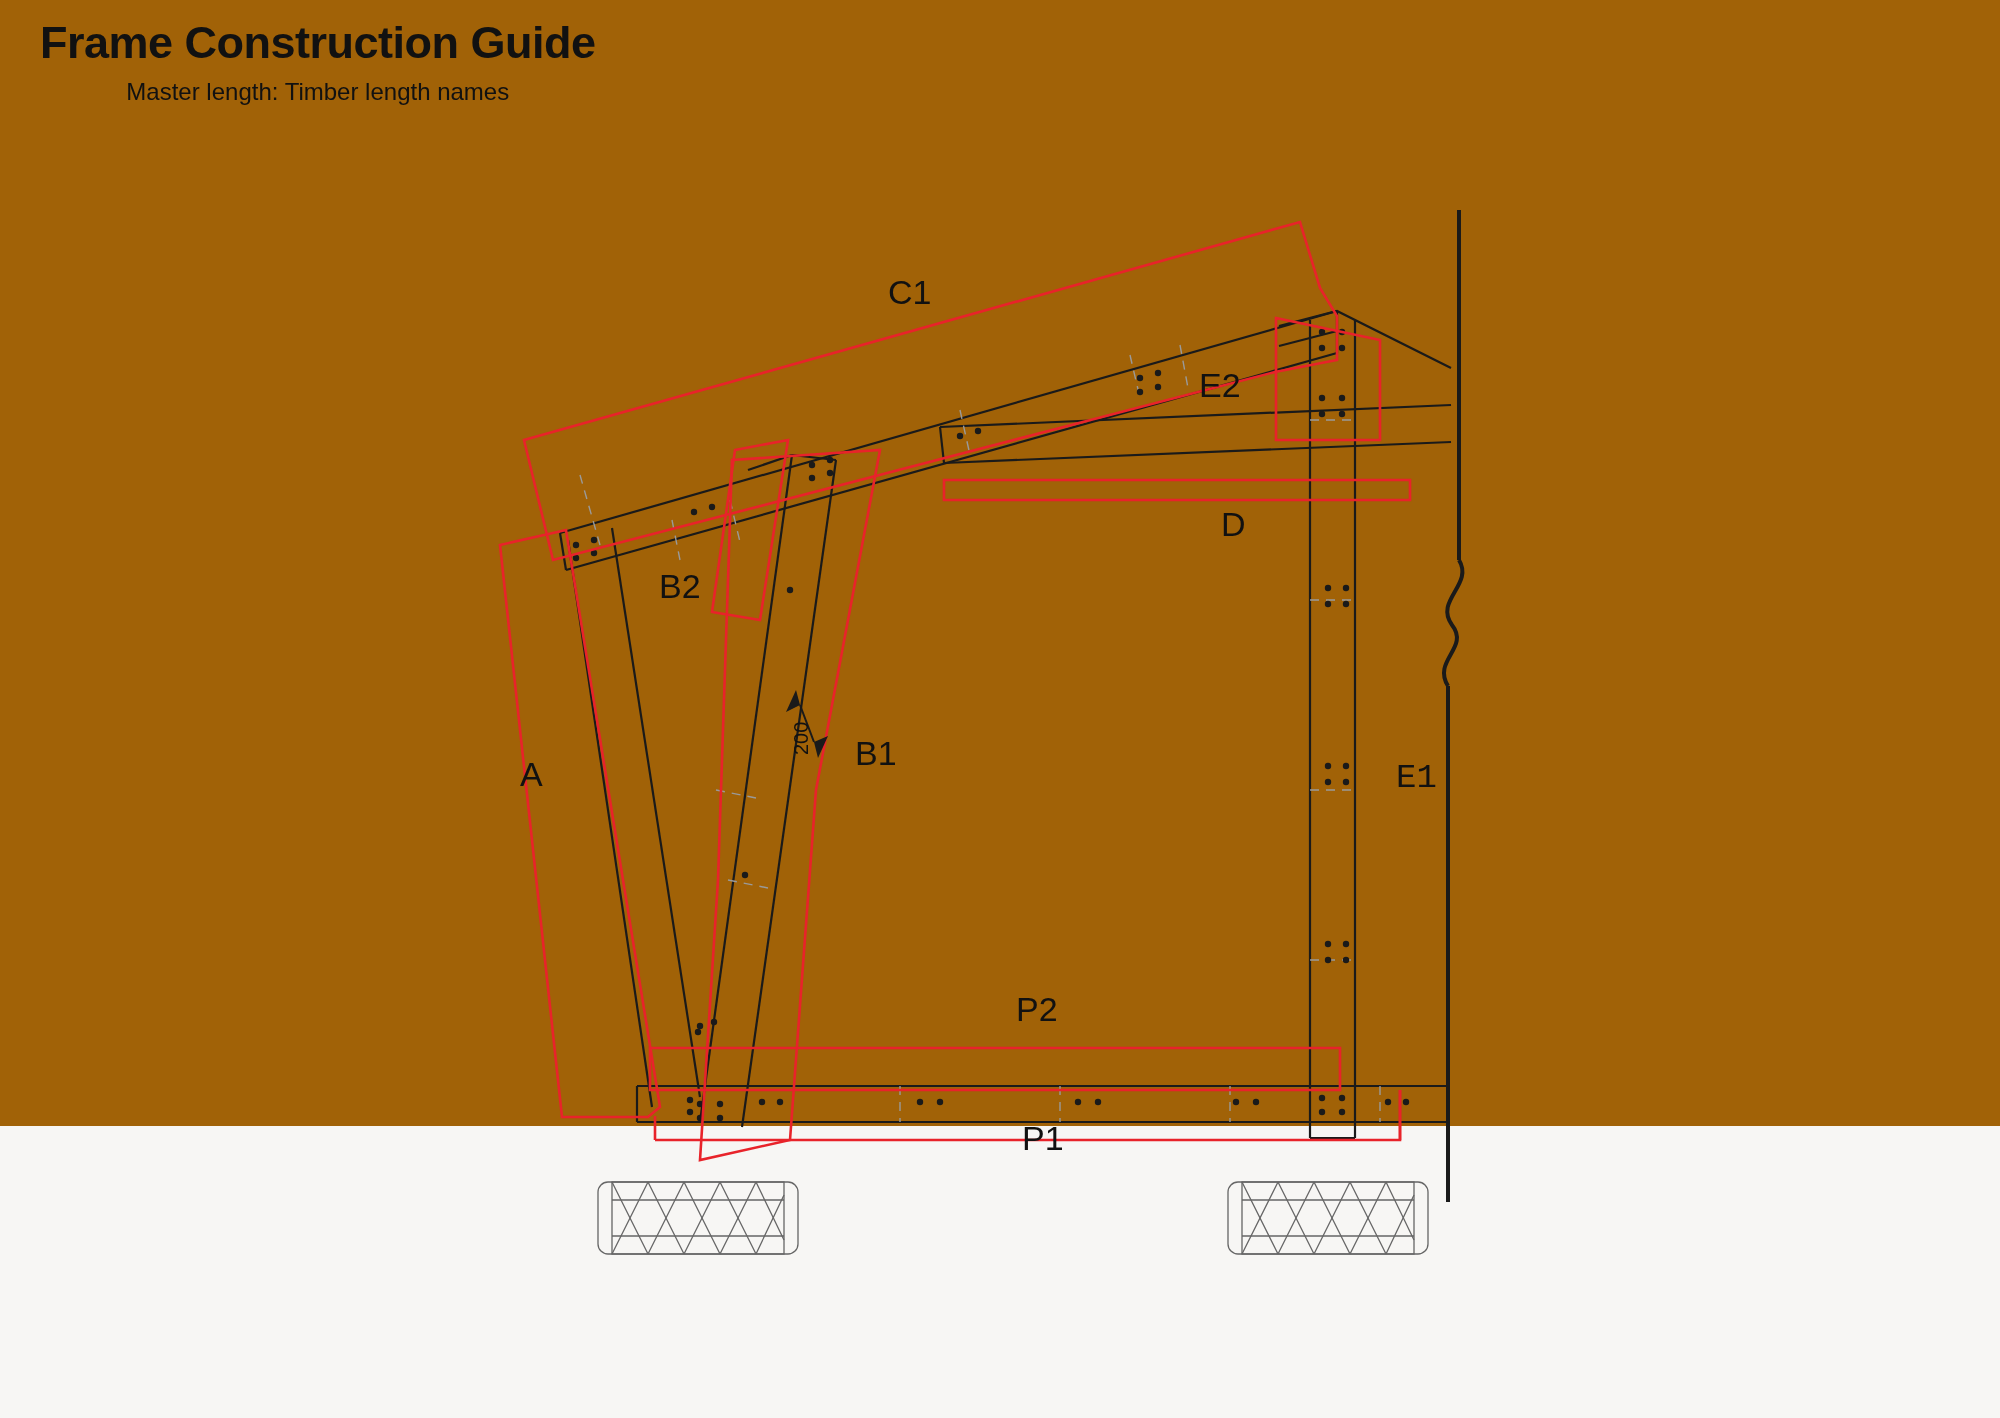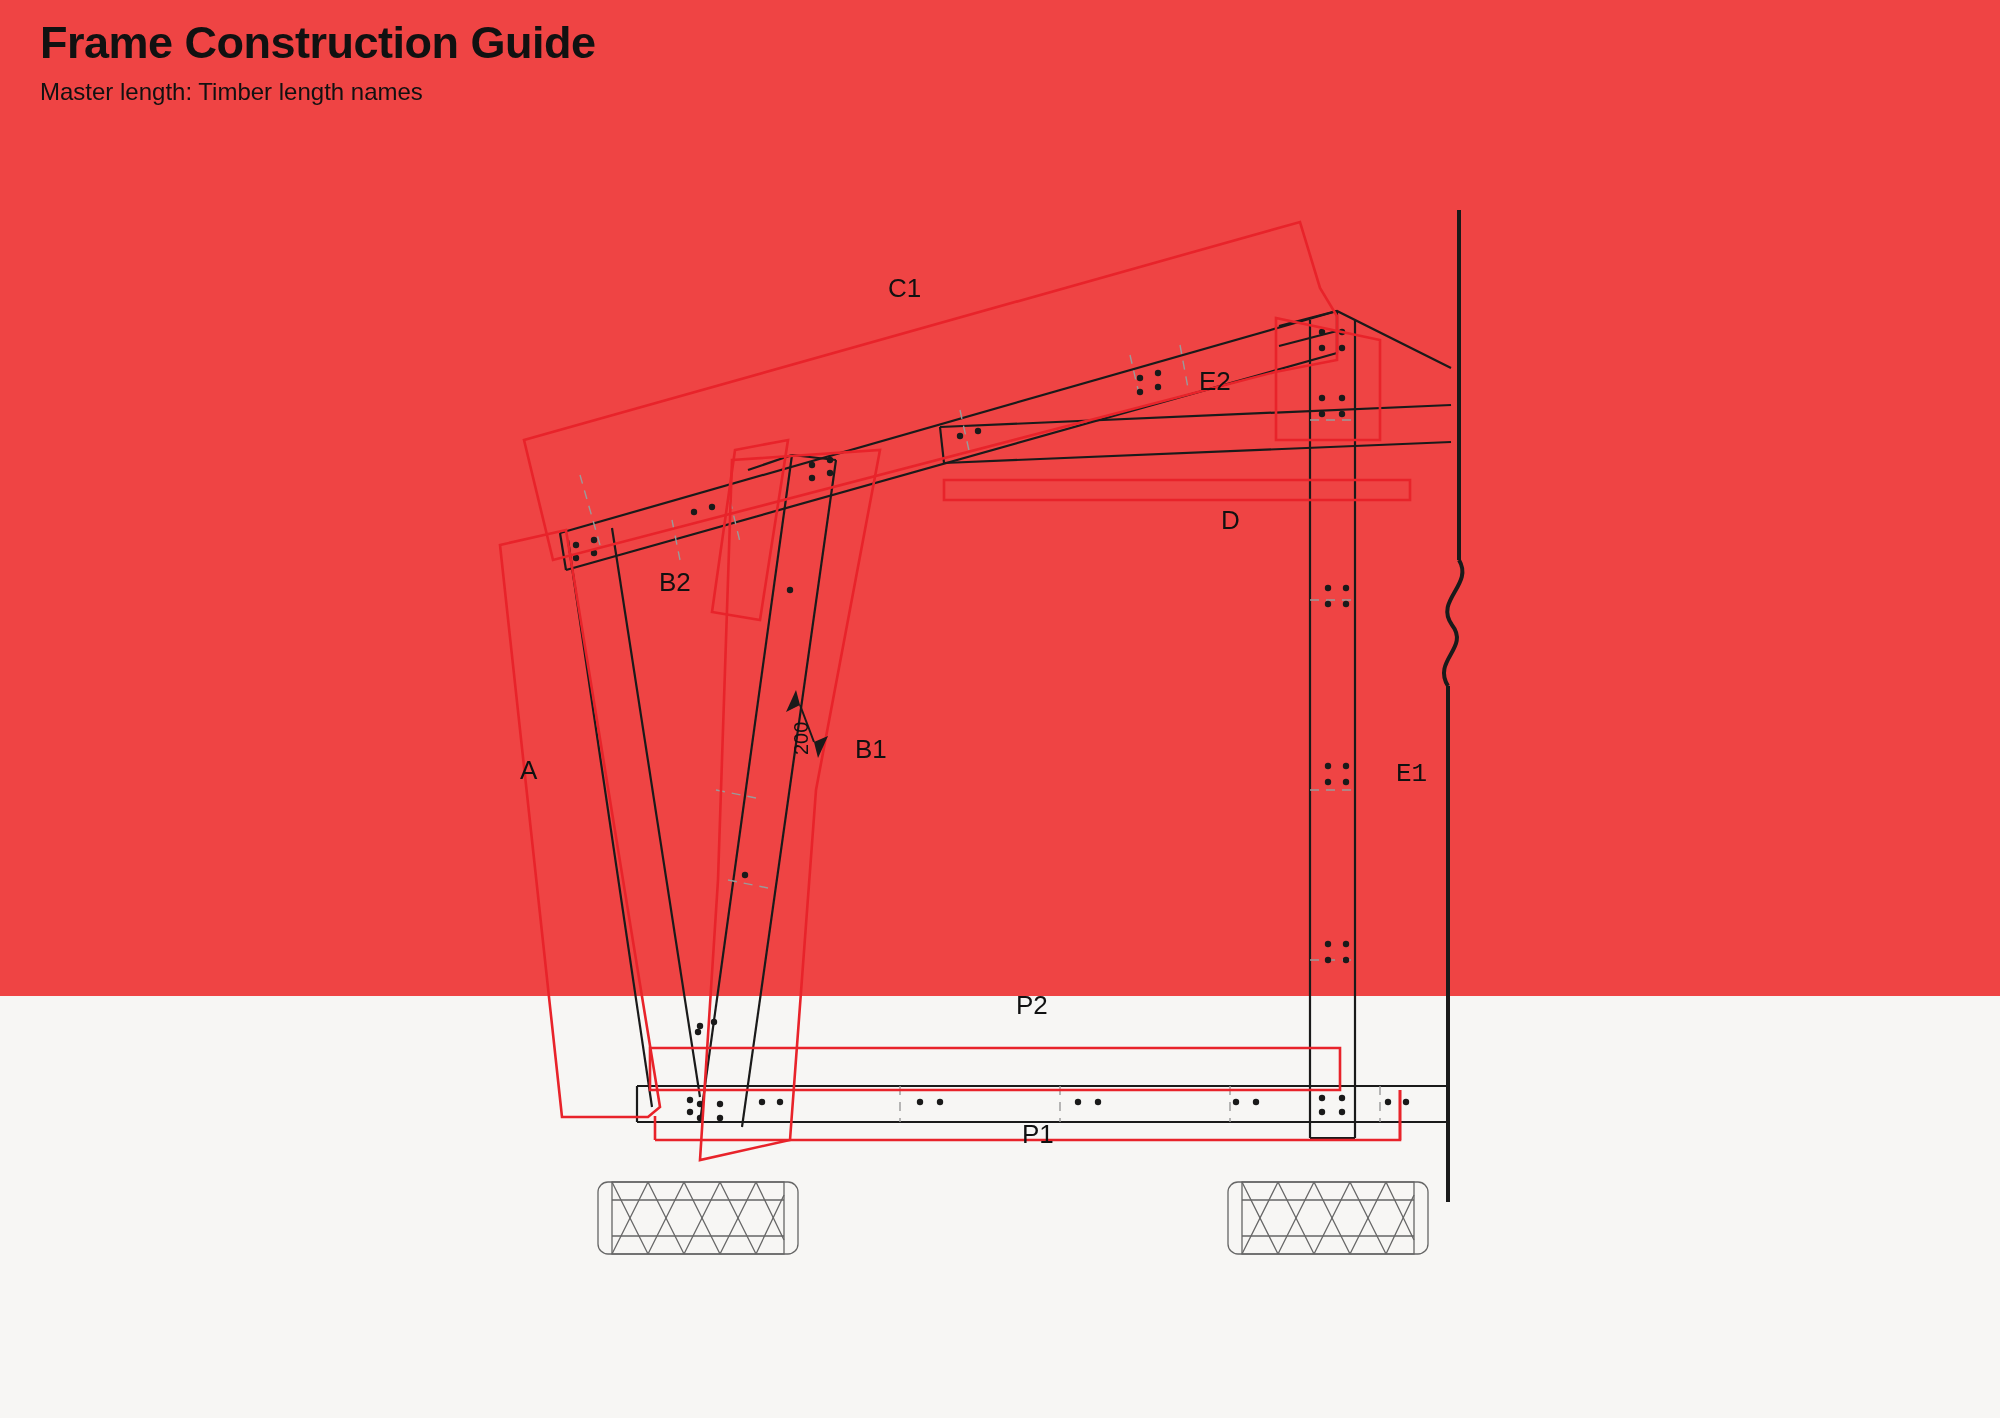--- a/index.html
+++ b/index.html
@@ -11,22 +11,23 @@
     width: 2000px;
     height: 1418px;
     font-family: "Liberation Sans", sans-serif;
     color: #111;
     overflow: hidden;
     position: relative;
   }
   .page {
     position: relative;
     width: 2000px;
-    height: 996px;
-    background: #ef4444;
+    height: 1126px;
+    background: #a16207;
+    text-align: center;
   }
   .header {
     position: absolute;
     left: 40px;
     top: 18px;
   }
   .title {
     font-size: 45px;
     font-weight: bold;
     letter-spacing: -0.5px;
@@ -42,21 +43,21 @@
   }
   .drawing {
     position: absolute;
     left: 0;
     top: 0;
     width: 2000px;
     height: 1418px;
   }
   .label {
     position: absolute;
-    font-size: 26px;
+    font-size: 34px;
     color: #111;
     white-space: nowrap;
   }
   .dim-label {
     position: absolute;
     font-size: 20px;
     color: #111;
     white-space: nowrap;
     transform: rotate(-90deg);
     transform-origin: left top;

